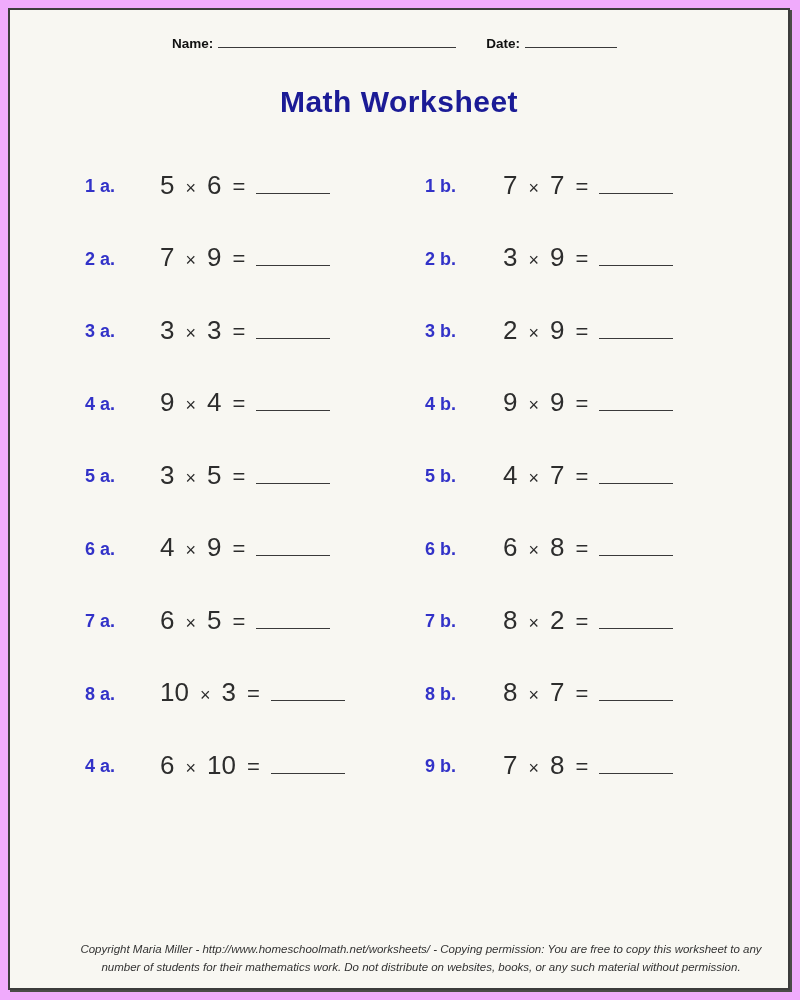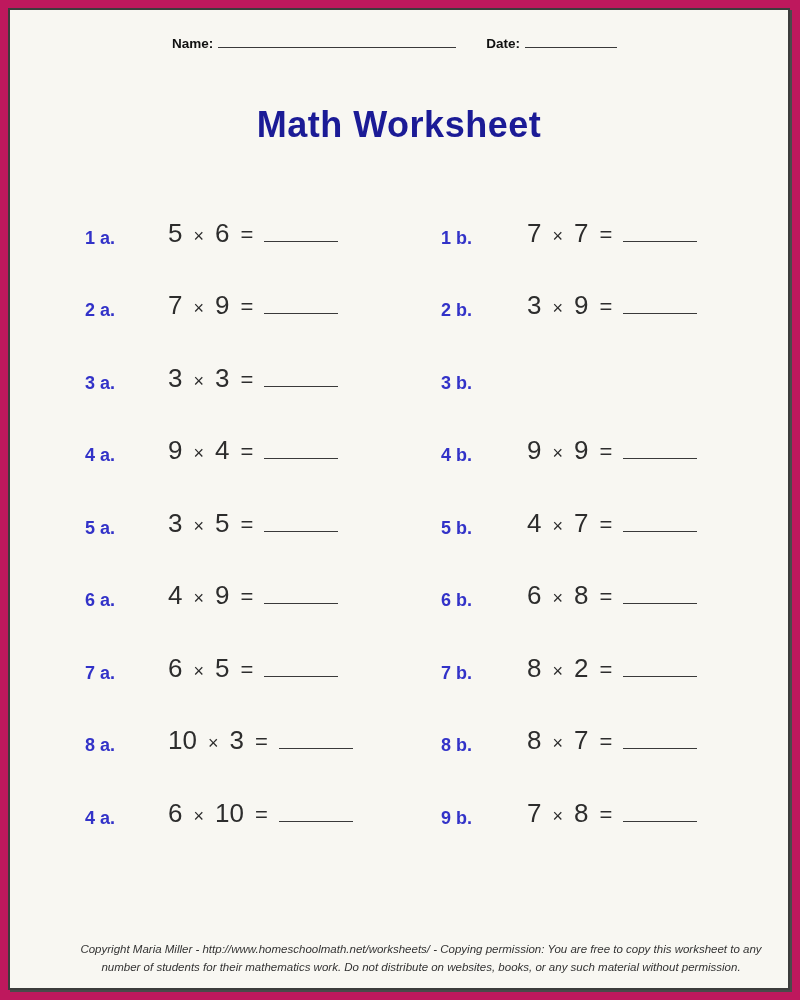--- a/index.html
+++ b/index.html
@@ -6,21 +6,21 @@
     margin: 0;
     padding: 0;
     background: #fbfbfa;
     font-family: "Liberation Sans", sans-serif;
   }
   .canvas {
     width: 800px;
     height: 1000px;
     position: relative;
     box-sizing: border-box;
-    background: #be185d;
+    background: #f0abfc;
   }
   .page {
     position: absolute;
     left: 8px;
     top: 8px;
     width: 782px;
     height: 982px;
     box-sizing: border-box;
     background: #f8f7f2;
     border: 2px solid #3c3c3c;
@@ -39,37 +39,36 @@
   .write-line {
     display: inline-block;
     border-bottom: 1.5px solid #3a3a3a;
     height: 11px;
     margin-left: 5px;
     vertical-align: baseline;
   }
   .name-line  { width: 238px; margin-right: 30px; }
   .date-line  { width: 92px; }
   .title {
-    margin-top: 53px;
+    margin-top: 34px;
     text-align: center;
-    font-size: 36px;
+    font-size: 30px;
     font-weight: bold;
     color: #1b1b96;
     letter-spacing: 0.5px;
   }
   .problems {
     margin-top: 30px;
   }
   .row {
     display: flex;
-    align-items: flex-end;
+    align-items: center;
     height: 72.5px;
     padding-left: 75px;
     box-sizing: border-box;
-    gap: 8px;
   }
   .plabel {
     width: 75px;
     flex: 0 0 75px;
     font-size: 18px;
     font-weight: bold;
     color: #3232c8;
     padding-top: 3px;
   }
   .plabel-b {
@@ -132,20 +131,21 @@
         <span class="plabel">2 a.</span>
         <span class="expr"><span>7</span><span class="times">×</span><span>9</span><span class="eq">=</span><span class="blank"></span></span>
         <span class="plabel plabel-b">2 b.</span>
         <span class="expr expr-b"><span>3</span><span class="times">×</span><span>9</span><span class="eq">=</span><span class="blank"></span></span>
       </div>
 
       <div class="row">
         <span class="plabel">3 a.</span>
         <span class="expr"><span>3</span><span class="times">×</span><span>3</span><span class="eq">=</span><span class="blank"></span></span>
         <span class="plabel plabel-b">3 b.</span>
+        <span class="expr expr-b"><span>2</span><span class="times">×</span><span>9</span><span class="eq">=</span><span class="blank"></span></span>
       </div>
 
       <div class="row">
         <span class="plabel">4 a.</span>
         <span class="expr"><span>9</span><span class="times">×</span><span>4</span><span class="eq">=</span><span class="blank"></span></span>
         <span class="plabel plabel-b">4 b.</span>
         <span class="expr expr-b"><span>9</span><span class="times">×</span><span>9</span><span class="eq">=</span><span class="blank"></span></span>
       </div>
 
       <div class="row">

